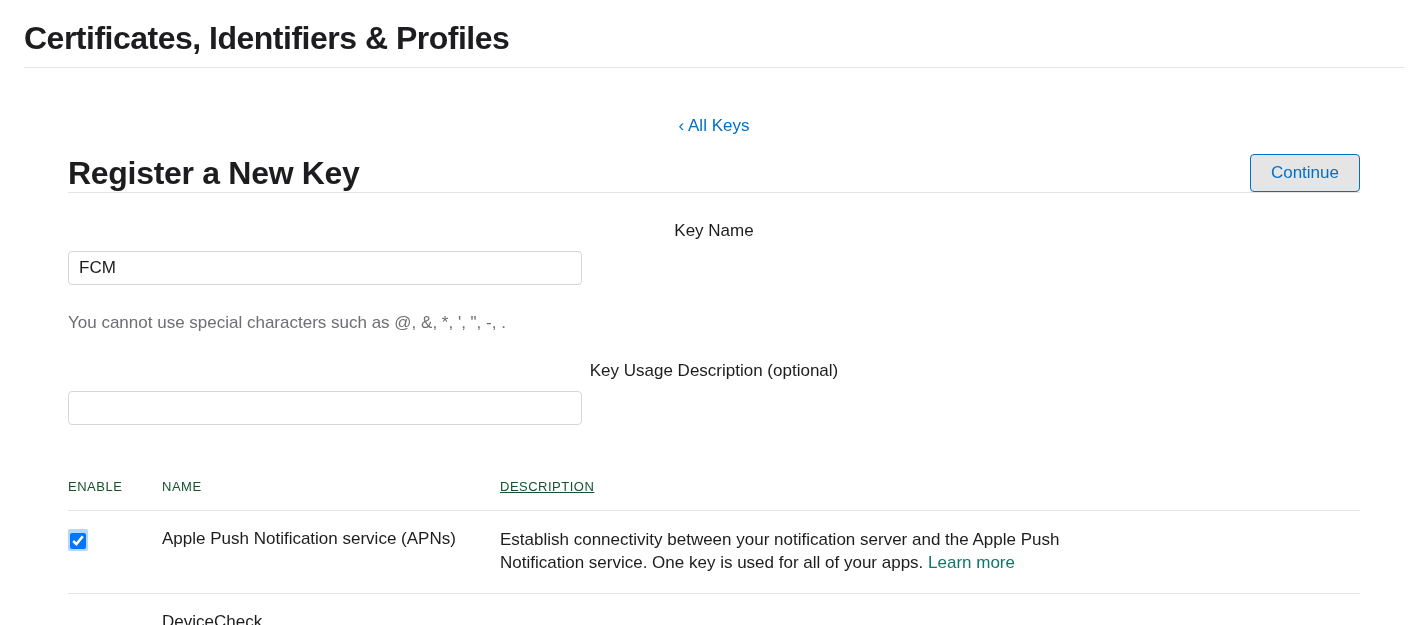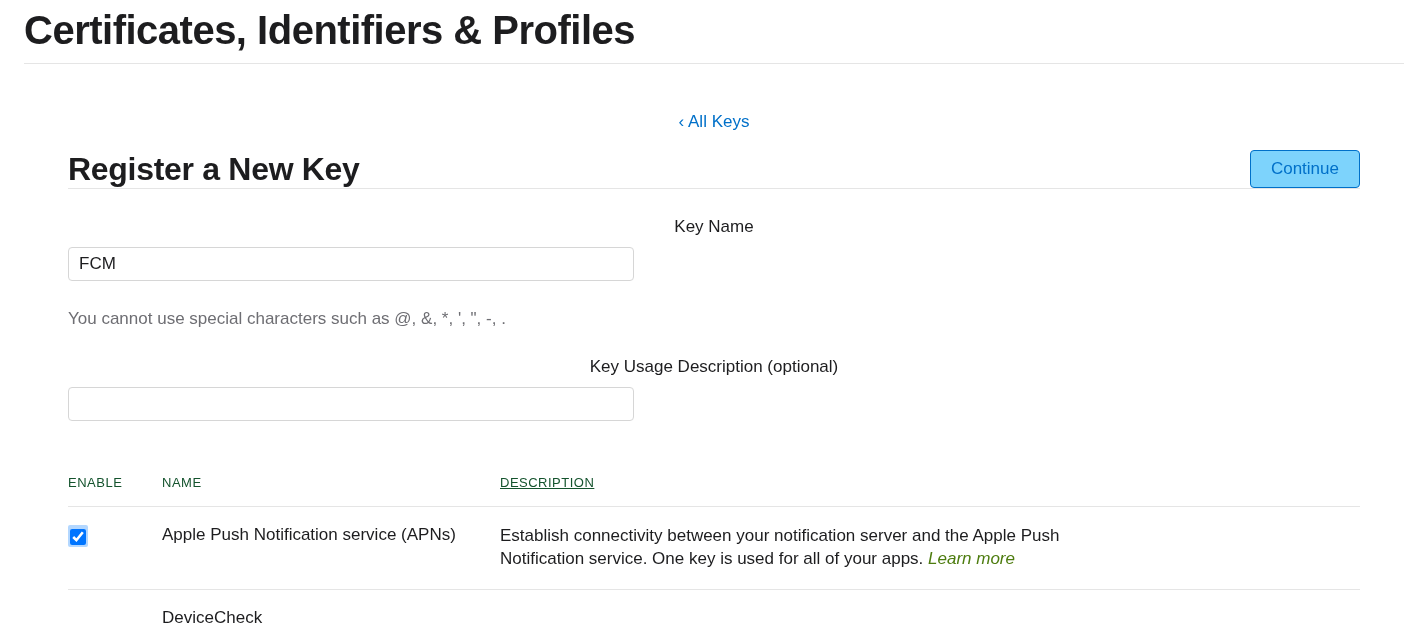--- a/index.html
+++ b/index.html
@@ -10,24 +10,24 @@
     body {
       font-family: -apple-system, BlinkMacSystemFont, "Segoe UI", Helvetica, Arial, sans-serif;
       background: #ffffff;
       color: #1d1d1f;
       width: 1428px;
     }
     .container {
       padding: 0 24px;
     }
     .page-title {
-      font-size: 40px;
+      font-size: 32px;
       font-weight: 700;
       letter-spacing: -0.5px;
-      padding: 8px 0 10px 0;
+      padding: 20px 0 10px 0;
       border-bottom: 1px solid #e5e5e5;
     }
     .content {
       padding: 0 44px;
     }
     .breadcrumb {
       margin-top: 48px;
       margin-bottom: 18px;
       text-align: center;
     }
@@ -44,40 +44,40 @@
       justify-content: space-between;
       align-items: center;
       border-bottom: 1px solid #e5e5e5;
     }
     .section-title {
       font-size: 32px;
       font-weight: 700;
       letter-spacing: -0.3px;
     }
     .btn-continue {
-      background: #7dd3fc;
+      background: #e5e5e5;
       color: #0070c9;
       border: 1px solid #0070c9;
       border-radius: 4px;
       padding: 8px 20px;
       font-size: 17px;
       cursor: pointer;
     }
     .form-group {
       margin-top: 28px;
     }
     .form-label {
       display: block;
       font-size: 17px;
       color: #1d1d1f;
       margin-bottom: 10px;
       text-align: center;
     }
     .text-input {
-      width: 566px;
+      width: 514px;
       height: 34px;
       border: 1px solid #d6d6d6;
       border-radius: 4px;
       padding: 0 10px;
       font-size: 17px;
       color: #1d1d1f;
     }
     .help-text {
       font-size: 17px;
       color: #6e6e73;
@@ -126,24 +126,23 @@
       margin-top: 2px;
       cursor: pointer;
     }
     .checkbox-highlight {
       display: inline-flex;
       padding: 2px;
       background: #b3d7ff;
       border-radius: 2px;
     }
     .learn-more {
-      color: #4d7c0f;
+      color: #0f766e;
       text-decoration: none;
       cursor: pointer;
-      font-style: italic;
     }
   </style>
 </head>
 <body>
 
 <div class="container">
   <h1 class="page-title">Certificates, Identifiers &amp; Profiles</h1>
 
   <div class="content">
     <div class="breadcrumb">

